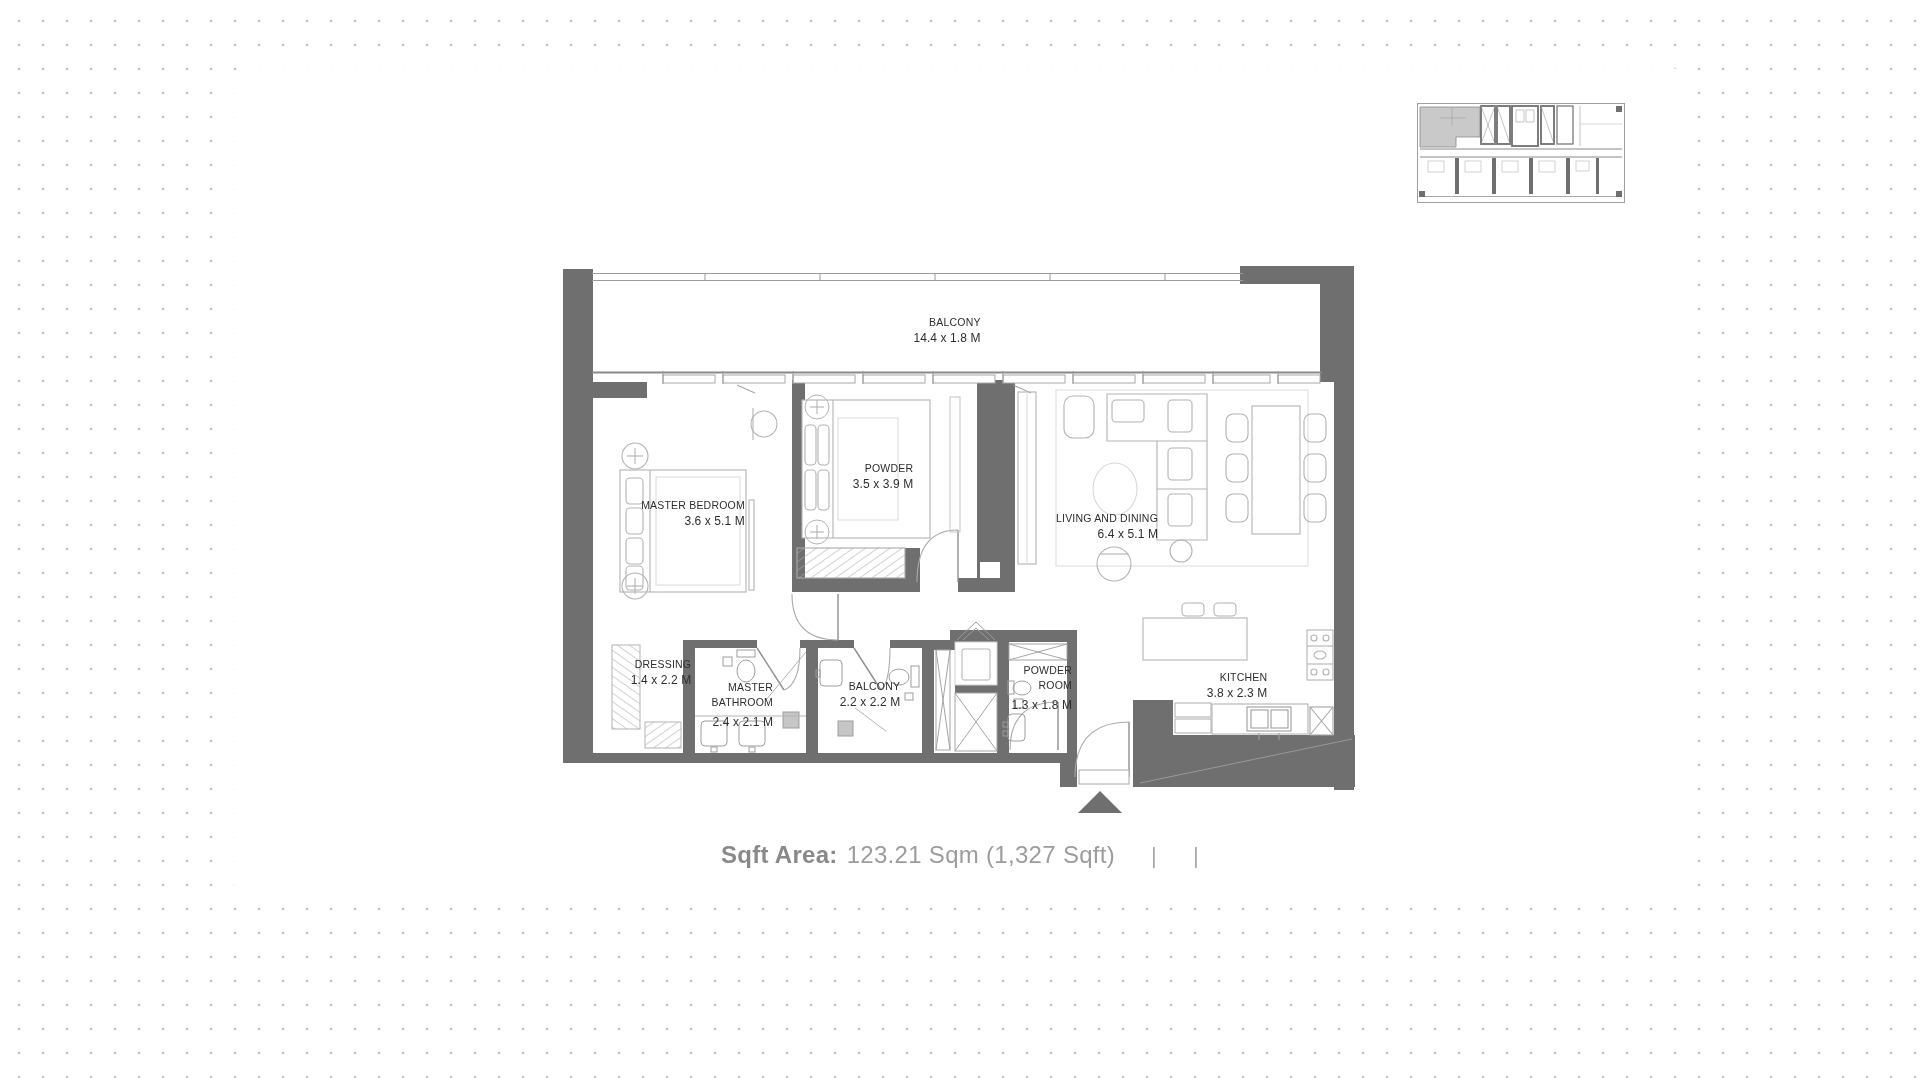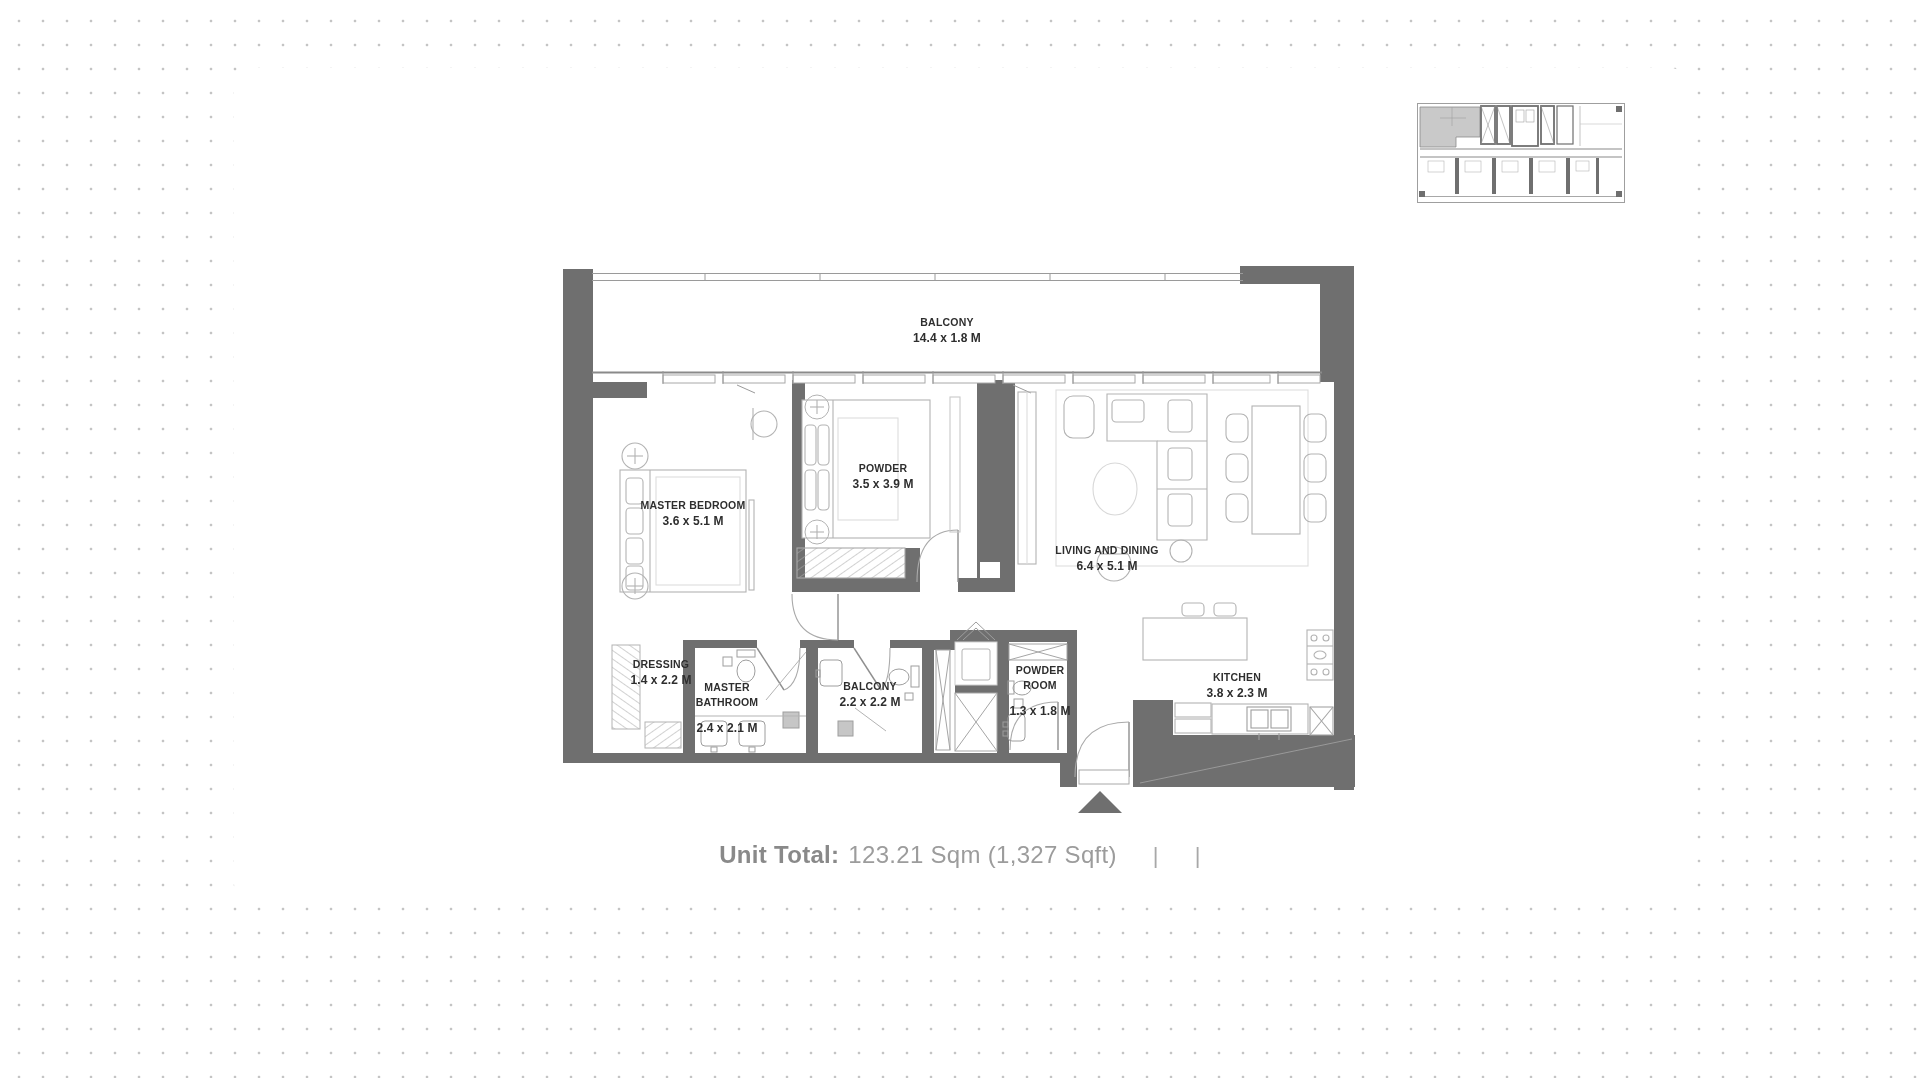--- a/index.html
+++ b/index.html
@@ -11,25 +11,25 @@
     background-size:24px 24px;
     background-position:7px 9px;
   }
   .panel{
     position:absolute;left:234px;top:68px;width:1458px;height:838px;
     background:#ffffff;border-radius:22px;
   }
   svg{position:absolute;left:0;top:0;}
   .room-label{
     position:absolute;transform:translate(-50%,-50%);
-    text-align:center;color:#2e2e2e;font-weight:bold;
+    text-align:right;color:#2e2e2e;font-weight:normal;
     font-size:10.5px;line-height:1.45;letter-spacing:.2px;white-space:nowrap;
   }
   .room-label .rdims{font-size:12px;letter-spacing:.1px;}
-  .wrapname .rname{white-space:normal;margin:10px auto;}
+  .wrapname .rname{white-space:normal;margin:4px auto;}
   #lb-mbath .rname{width:92px;}
   #lb-powder .rname{width:64px;}
   .stats{
     position:absolute;top:841px;left:0;width:100%;
     display:flex;justify-content:center;align-items:baseline;gap:36px;
     font-size:24px;color:#9c9c9c;letter-spacing:.3px;
   }
   .stat-label{font-weight:bold;color:#898989;margin-right:9px;}
   .sep{color:#a8a8a8;font-size:22px;}
 </style>
@@ -324,21 +324,21 @@
   <div class="rdims">14.4 x 1.8 M</div>
 </div>
 <div class="room-label" id="lb-master-bedroom" style="left:693px;top:514px;">
   <div class="rname">MASTER BEDROOM</div>
   <div class="rdims">3.6 x 5.1 M</div>
 </div>
 <div class="room-label" id="lb-bedroom" style="left:883px;top:477px;">
   <div class="rname">POWDER</div>
   <div class="rdims">3.5 x 3.9 M</div>
 </div>
-<div class="room-label" id="lb-living" style="left:1107px;top:527px;margin-top:32px;">
+<div class="room-label" id="lb-living" style="left:1107px;top:527px;">
   <div class="rname">LIVING AND DINING</div>
   <div class="rdims">6.4 x 5.1 M</div>
 </div>
 <div class="room-label" id="lb-dressing" style="left:661px;top:673px;">
   <div class="rname">DRESSING</div>
   <div class="rdims">1.4 x 2.2 M</div>
 </div>
 <div class="room-label wrapname" id="lb-mbath" style="left:727px;top:704px;">
   <div class="rname">MASTER BATHROOM</div>
   <div class="rdims">2.4 x 2.1 M</div>
@@ -350,16 +350,16 @@
 <div class="room-label wrapname" id="lb-powder" style="left:1040px;top:687px;">
   <div class="rname">POWDER ROOM</div>
   <div class="rdims">1.3 x 1.8 M</div>
 </div>
 <div class="room-label" id="lb-kitchen" style="left:1237px;top:686px;">
   <div class="rname">KITCHEN</div>
   <div class="rdims">3.8 x 2.3 M</div>
 </div>
 
 <div class="stats">
-  <div class="stat"><span class="stat-label">Unit Total:</span><span class="stat-value">123.21 Sqm (1,327 Sqft)</span></div>
+  <div class="stat"><span class="stat-label">Sqft Area:</span><span class="stat-value">123.21 Sqm (1,327 Sqft)</span></div>
   <span class="sep">|</span>
   <span class="sep">|</span>
 </div>
 
 </body></html>

